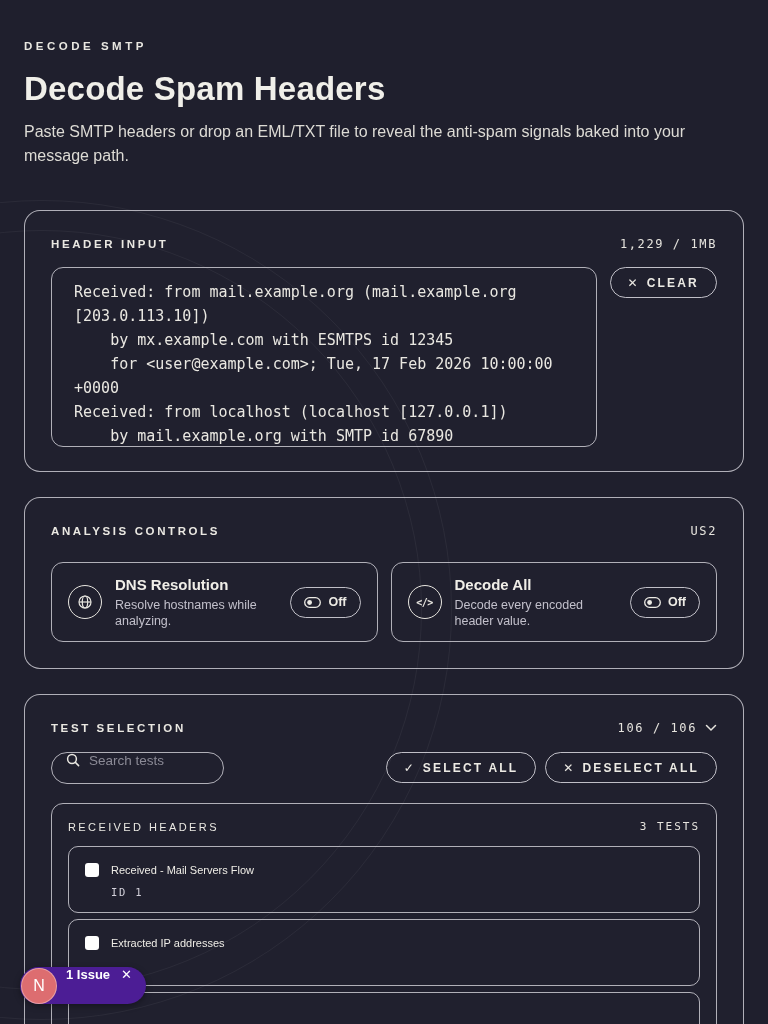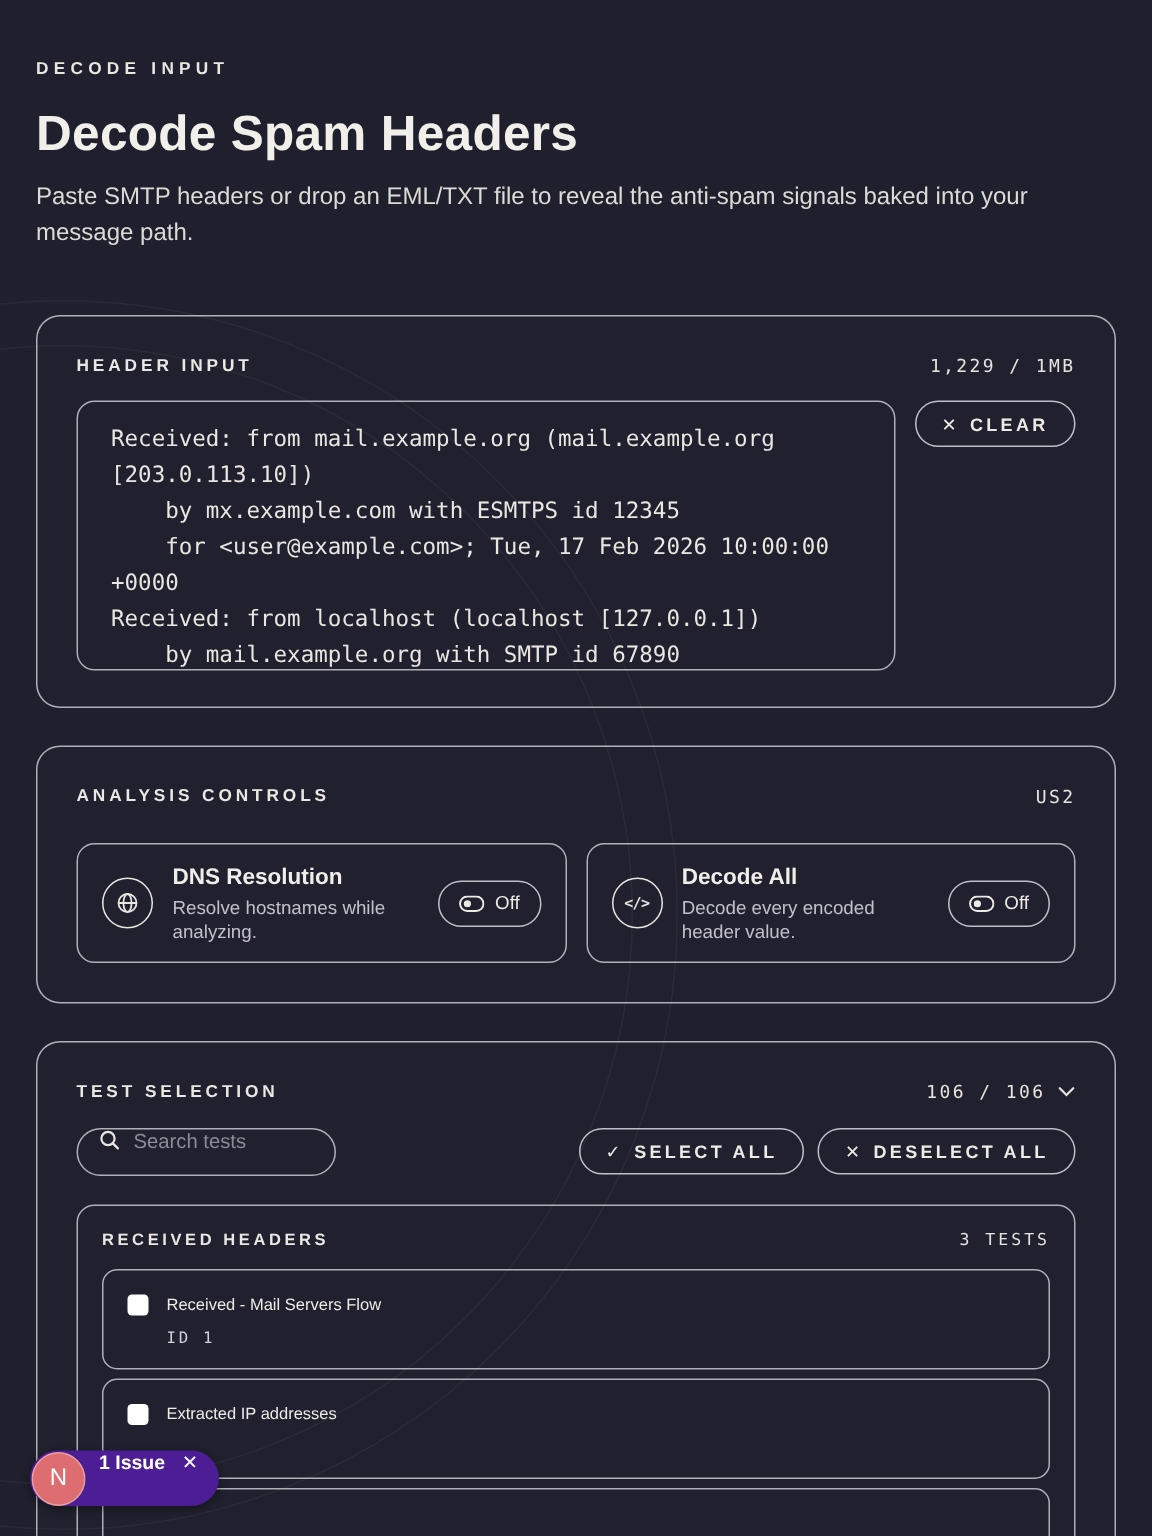--- a/index.html
+++ b/index.html
@@ -67,42 +67,42 @@
     display:flex; align-items:center; justify-content:center; flex-shrink:0; color:#e8e6e0;
   }
   .code-glyph { font-family:"DejaVu Sans Mono", monospace; font-size:10px; font-weight:700; letter-spacing:-0.5px; }
   .toggle-text { flex:1; margin:0 10px 0 13px; }
   .toggle-title { font-size:15px; font-weight:700; color:#f0eee8; line-height:18px; }
   .toggle-desc  { margin-top:3px; font-size:12.5px; line-height:16px; color:#c2c0cb; max-width:174px; }
   .state-pill {
     display:inline-flex; align-items:center; gap:7px; flex-shrink:0;
     height:31px; padding:0 13px;
     border:1px solid rgba(233,231,238,0.8); border-radius:16px;
-    background:transparent; color:#eceae4; font-size:12.5px; font-weight:400; cursor:pointer;
+    background:transparent; color:#eceae4; font-size:12.5px; font-weight:700; cursor:pointer;
   }
 
   
   .search-row { display:flex; gap:9px; margin-top:17px; }
   .search-box {
     flex:1; height:32px; border:1px solid rgba(233,231,238,0.72); border-radius:16px;
     display:flex; align-items:flex-start; padding:0 14px; gap:9px; max-width:330px;
   }
   .search-box input {
     background:transparent; border:none; outline:none; color:#e9e7e1;
     font-family:"Liberation Sans", sans-serif; font-size:13.5px; width:100%;
   }
   .search-box input::placeholder { color:#8b8a96; }
   .search-spacer { flex:1; }
 
   .group-card {
     margin-top:19px; border:1px solid rgba(233,231,238,0.72); border-radius:12px;
     padding:16px 16px 16px 16px;
   }
   .group-head { display:flex; justify-content:space-between; align-items:center; }
-  .group-label { font-size:11px; letter-spacing:2.4px; font-weight:700; color:#eae8e2; }
+  .group-label { font-size:11px; letter-spacing:2.4px; font-weight:400; color:#eae8e2; }
   .group-count { font-family:"DejaVu Sans Mono", monospace; font-size:11px; letter-spacing:2px; color:#e6e4de; }
 
   .test-list { margin-top:13px; display:flex; flex-direction:column; gap:6px; }
   .test-item {
     border:1px solid rgba(233,231,238,0.72); border-radius:10px;
     padding:13px 16px 13px 16px; cursor:pointer;
   }
   .test-item-row { display:flex; align-items:center; gap:12px; }
   .checkbox { width:14px; height:14px; background:#ffffff; border-radius:3px; flex-shrink:0; }
   .test-label { font-size:11px; line-height:20px; color:#eeece6; }
@@ -128,21 +128,21 @@
   svg { display:block; }
 </style>
 </head>
 <body>
 
 <div class="deco-ring ring1"></div>
 <div class="deco-ring ring2"></div>
 
 <div class="wrap">
 
-  <div class="eyebrow">DECODE INPUT</div>
+  <div class="eyebrow">DECODE SMTP</div>
   <h1 class="title">Decode Spam Headers</h1>
   <p class="subtitle">Paste SMTP headers or drop an EML/TXT file to reveal the anti-spam signals baked into your message path.</p>
 
   <section class="card card-1">
     <div class="card-head">
       <div class="card-label">HEADER INPUT</div>
       <div class="mono-counter">1,229 / 1MB</div>
     </div>
     <div class="input-row">
       <textarea class="header-textarea" spellcheck="false" style="">Received: from mail.example.org (mail.example.org [203.0.113.10])

